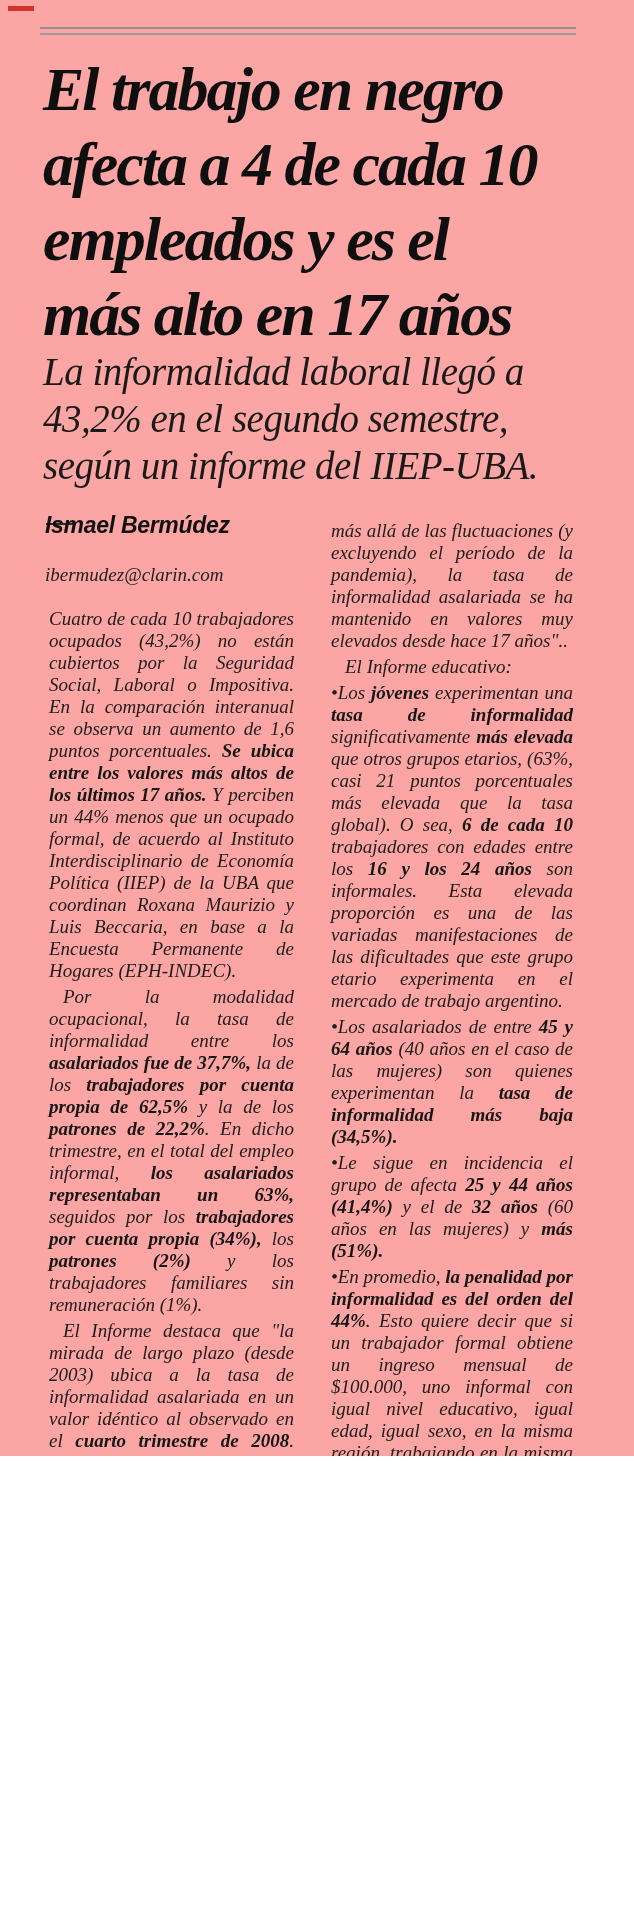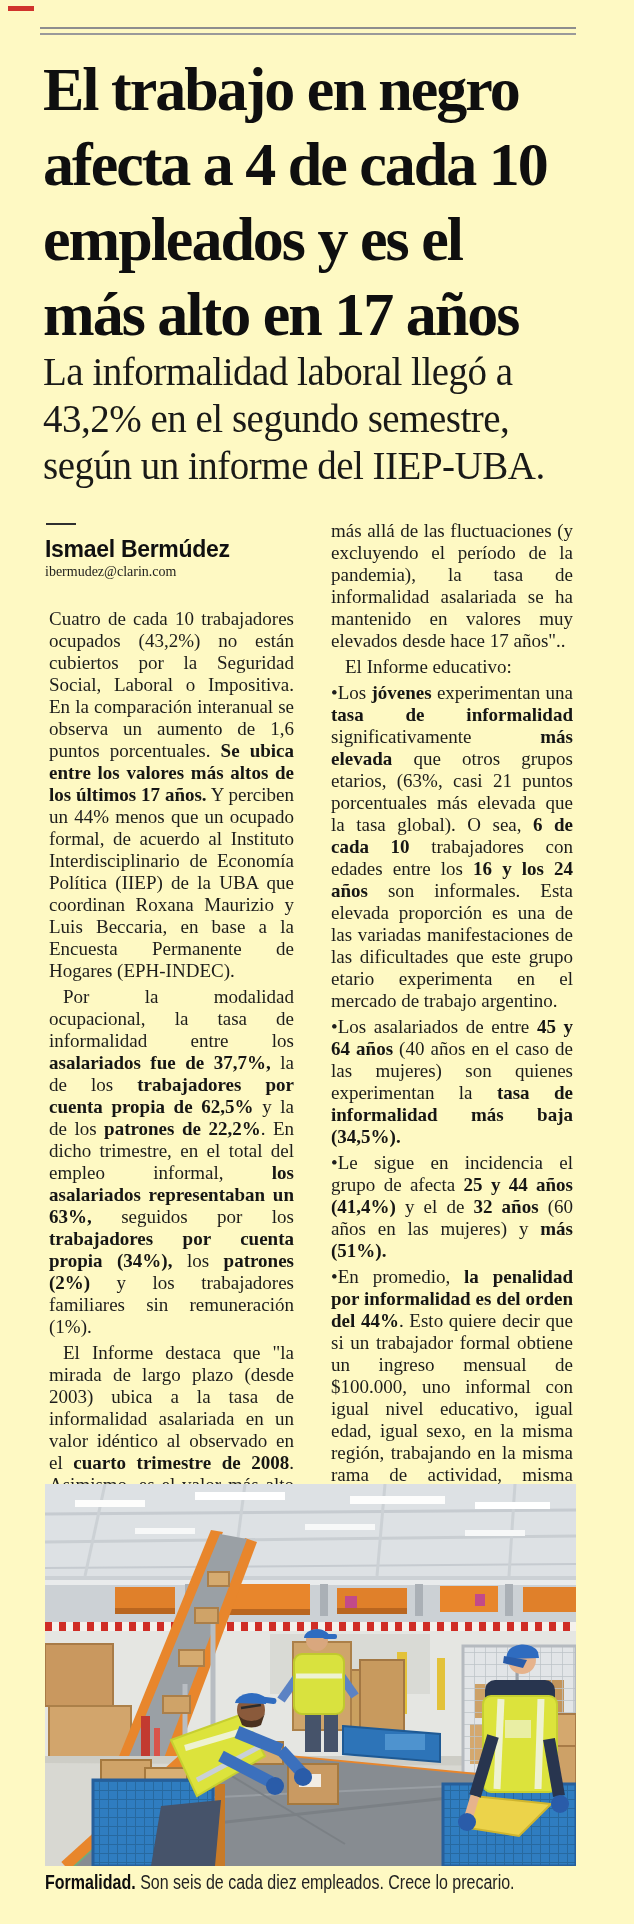--- a/index.html
+++ b/index.html
@@ -1,34 +1,34 @@
 <!DOCTYPE html>
 <html lang="es"><head>
 <meta charset="utf-8">
 <style>
   html,body{margin:0;padding:0;background:#ffffff;}
-  .page{position:relative;width:634px;height:1924px;background:#fef9c3;overflow:hidden;
-        font-family:"Liberation Serif", serif;}
+  .page{position:relative;width:634px;height:1456px;background:#fca5a5;overflow:hidden;
+        font-family:"Liberation Serif", serif;font-style:italic;}
   .tick{position:absolute;left:8px;top:6px;width:26px;height:5px;background:#d0342c;}
   .top-rule{position:absolute;left:40px;top:27px;width:536px;height:4px;
             border-top:2px solid #8e8e8e;border-bottom:2px solid #9a9a9a;}
   .headline{position:absolute;left:43px;top:52px;width:545px;margin:0;
             font-family:"Liberation Serif", serif;font-weight:bold;
             font-size:62px;line-height:75px;letter-spacing:-2px;color:#0f0f0f;
             white-space:pre-line;}
   .subhead{position:absolute;left:43px;top:348px;width:545px;margin:0;
            font-family:"Liberation Serif", serif;font-weight:normal;
            font-size:39px;line-height:47px;letter-spacing:-0.5px;color:#1a1a18;
            white-space:pre-line;}
   .byline-dash{position:absolute;left:46px;top:523px;width:30px;height:2px;background:#2f2f2f;}
-  .byline-name{position:absolute;left:45px;top:536px;
+  .byline-name{position:absolute;left:45px;top:512px;
                font-family:"Liberation Sans", sans-serif;font-weight:bold;
                font-size:23px;letter-spacing:-0.3px;color:#101010;}
   .byline-email{position:absolute;left:45px;top:564px;
-                font-family:"Liberation Serif", serif;font-size:14px;color:#222220;}
+                font-family:"Liberation Serif", serif;font-size:19px;color:#222220;}
   .col{position:absolute;width:253px;font-size:19px;line-height:22px;color:#1d1d1b;
        text-align:justify;}
   .col p{margin:4px;}
   .col p.ind{text-indent:14px;}
   .col b{font-weight:bold;color:#161614;}
   .col-left{left:45px;top:604px;}
   .col-right{left:327px;top:516px;width:250px;}
   .photo{position:absolute;left:45px;top:1484px;width:531px;height:382px;overflow:hidden;}
   .photo svg{display:block;}
   .caption{position:absolute;left:45px;top:1871px;width:660px;

